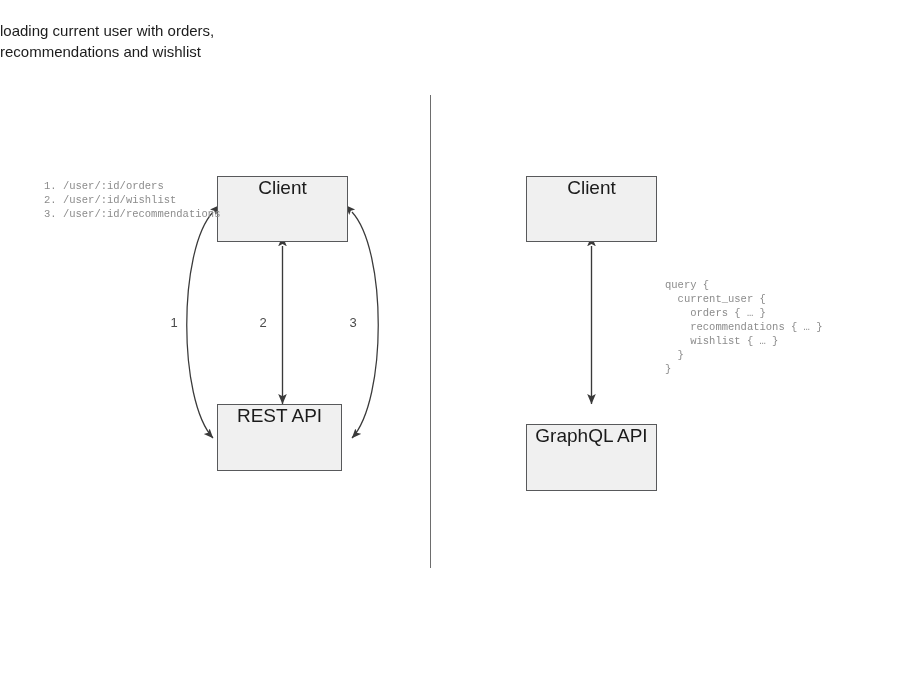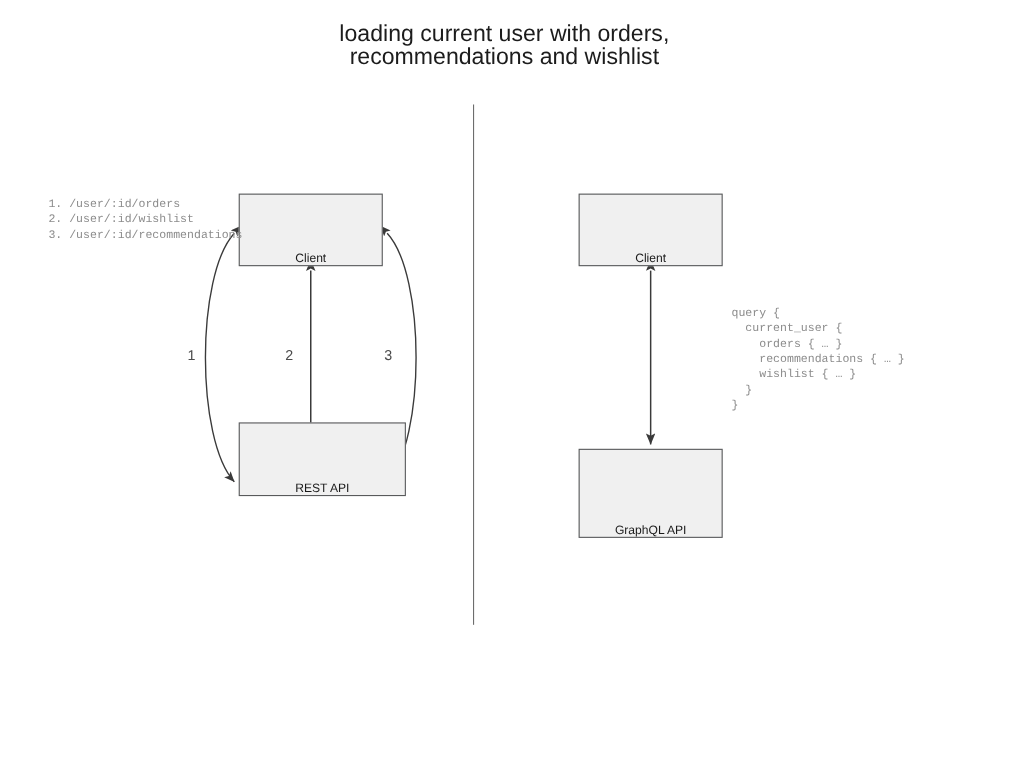--- a/index.html
+++ b/index.html
@@ -21,54 +21,53 @@
     inset: 0;
     width: 917px;
     height: 689px;
   }
 
   .title {
     position: absolute;
     left: 0;
     top: 20px;
     width: 917px;
-    text-align: center;
     font-family: "Liberation Sans", sans-serif;
-    font-size: 21px;
+    font-size: 15px;
     line-height: 21px;
     color: #1c1c1c;
     white-space: pre-line;
   }
 
   .divider {
     position: absolute;
     left: 430px;
     top: 95px;
     width: 1px;
     height: 473px;
     background: #6d6d6d;
   }
 
   .node {
     position: absolute;
     box-sizing: border-box;
     background: #f0f0f0;
     border: 1.3px solid #58595b;
     display: flex;
-    align-items: flex-end;
+    align-items: flex-start;
     justify-content: center;
     font-family: "Liberation Sans", sans-serif;
-    font-size: 11px;
+    font-size: 19px;
     color: #1a1a1a;
   }
 
   #node-rest-client   { left: 217px; top: 176px; width: 131px; height: 66px; }
-  #node-rest-api      { left: 217px; top: 384px; width: 152px; height: 67px; }
+  #node-rest-api      { left: 217px; top: 404px; width: 125px; height: 67px; }
   #node-gql-client    { left: 526px; top: 176px; width: 131px; height: 66px; }
-  #node-gql-api       { left: 526px; top: 408px; width: 131px; height: 81px; }
+  #node-gql-api       { left: 526px; top: 424px; width: 131px; height: 67px; }
 
   .edge-label {
     position: absolute;
     font-family: "Liberation Sans", sans-serif;
     font-size: 13px;
     color: #4b4b4b;
     text-align: center;
     width: 22px;
   }
   #edge-label-1 { left: 163px; top: 315px; }

